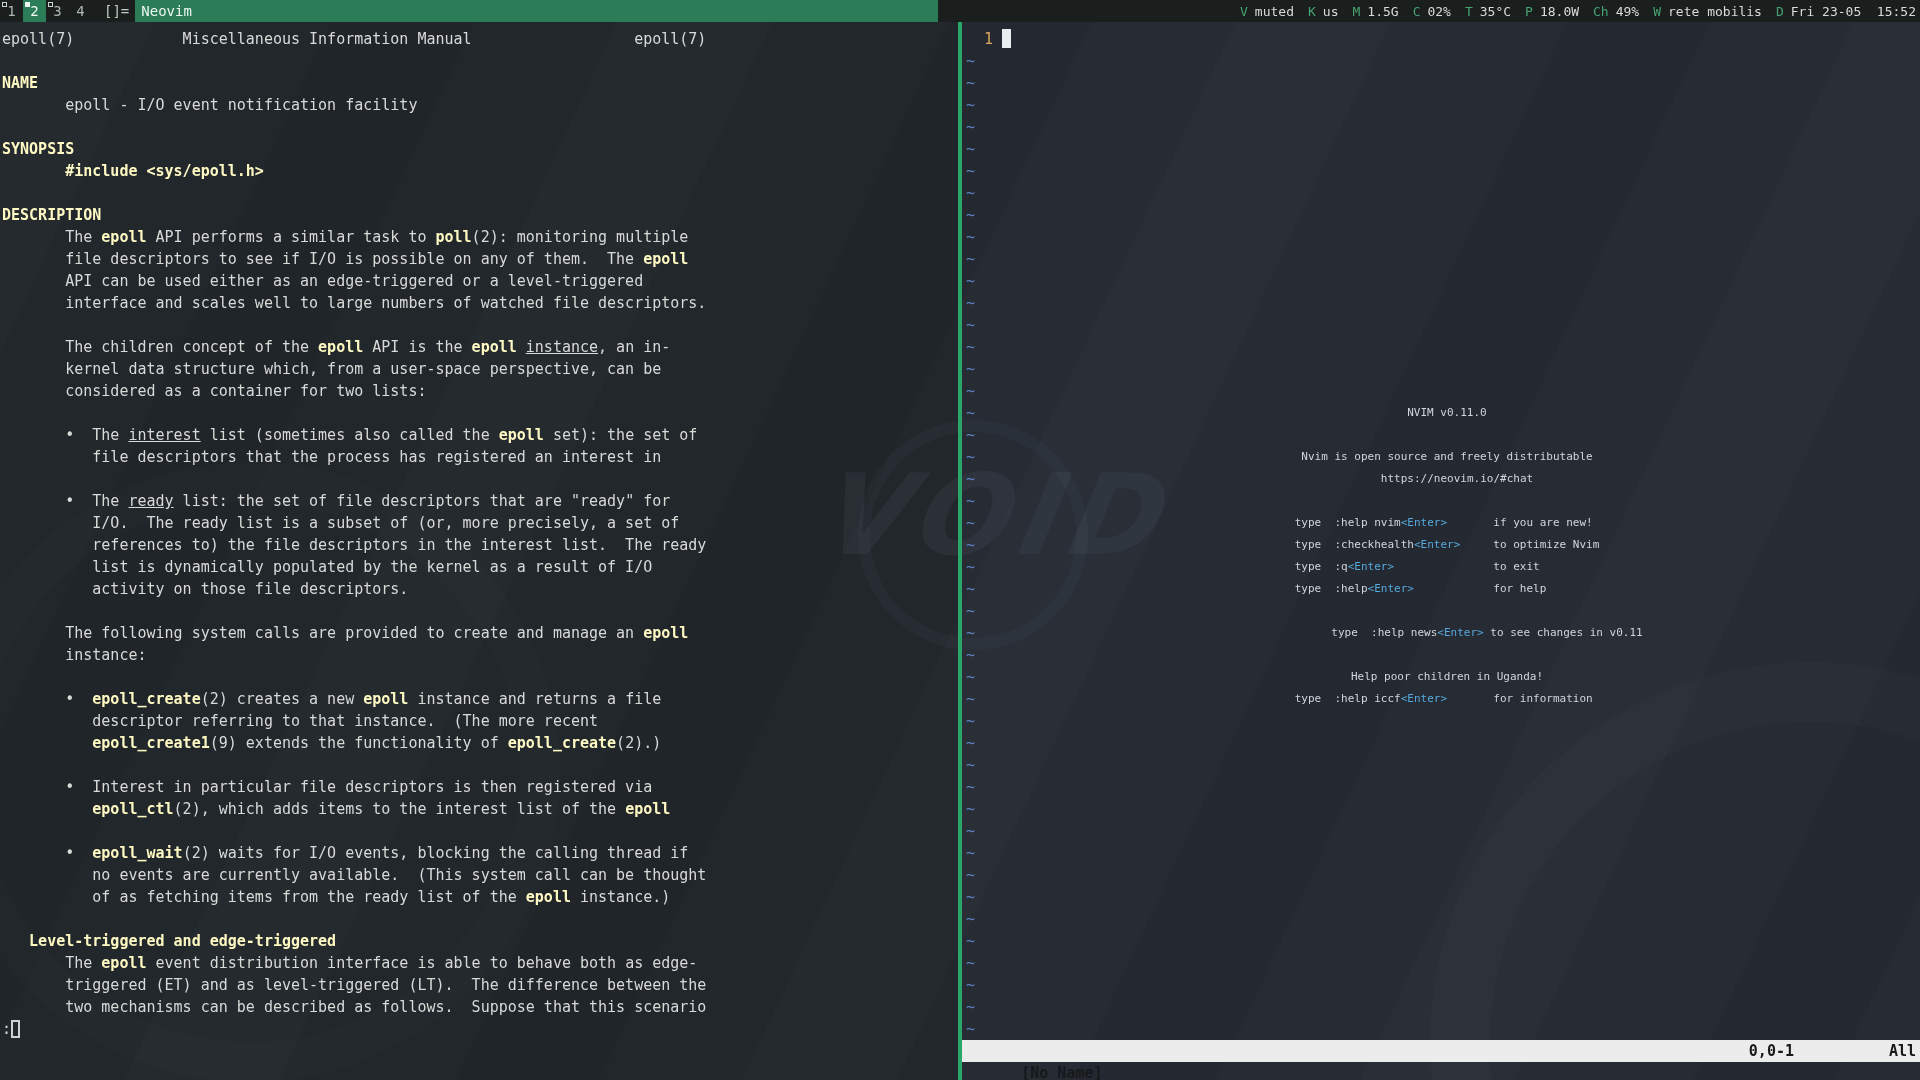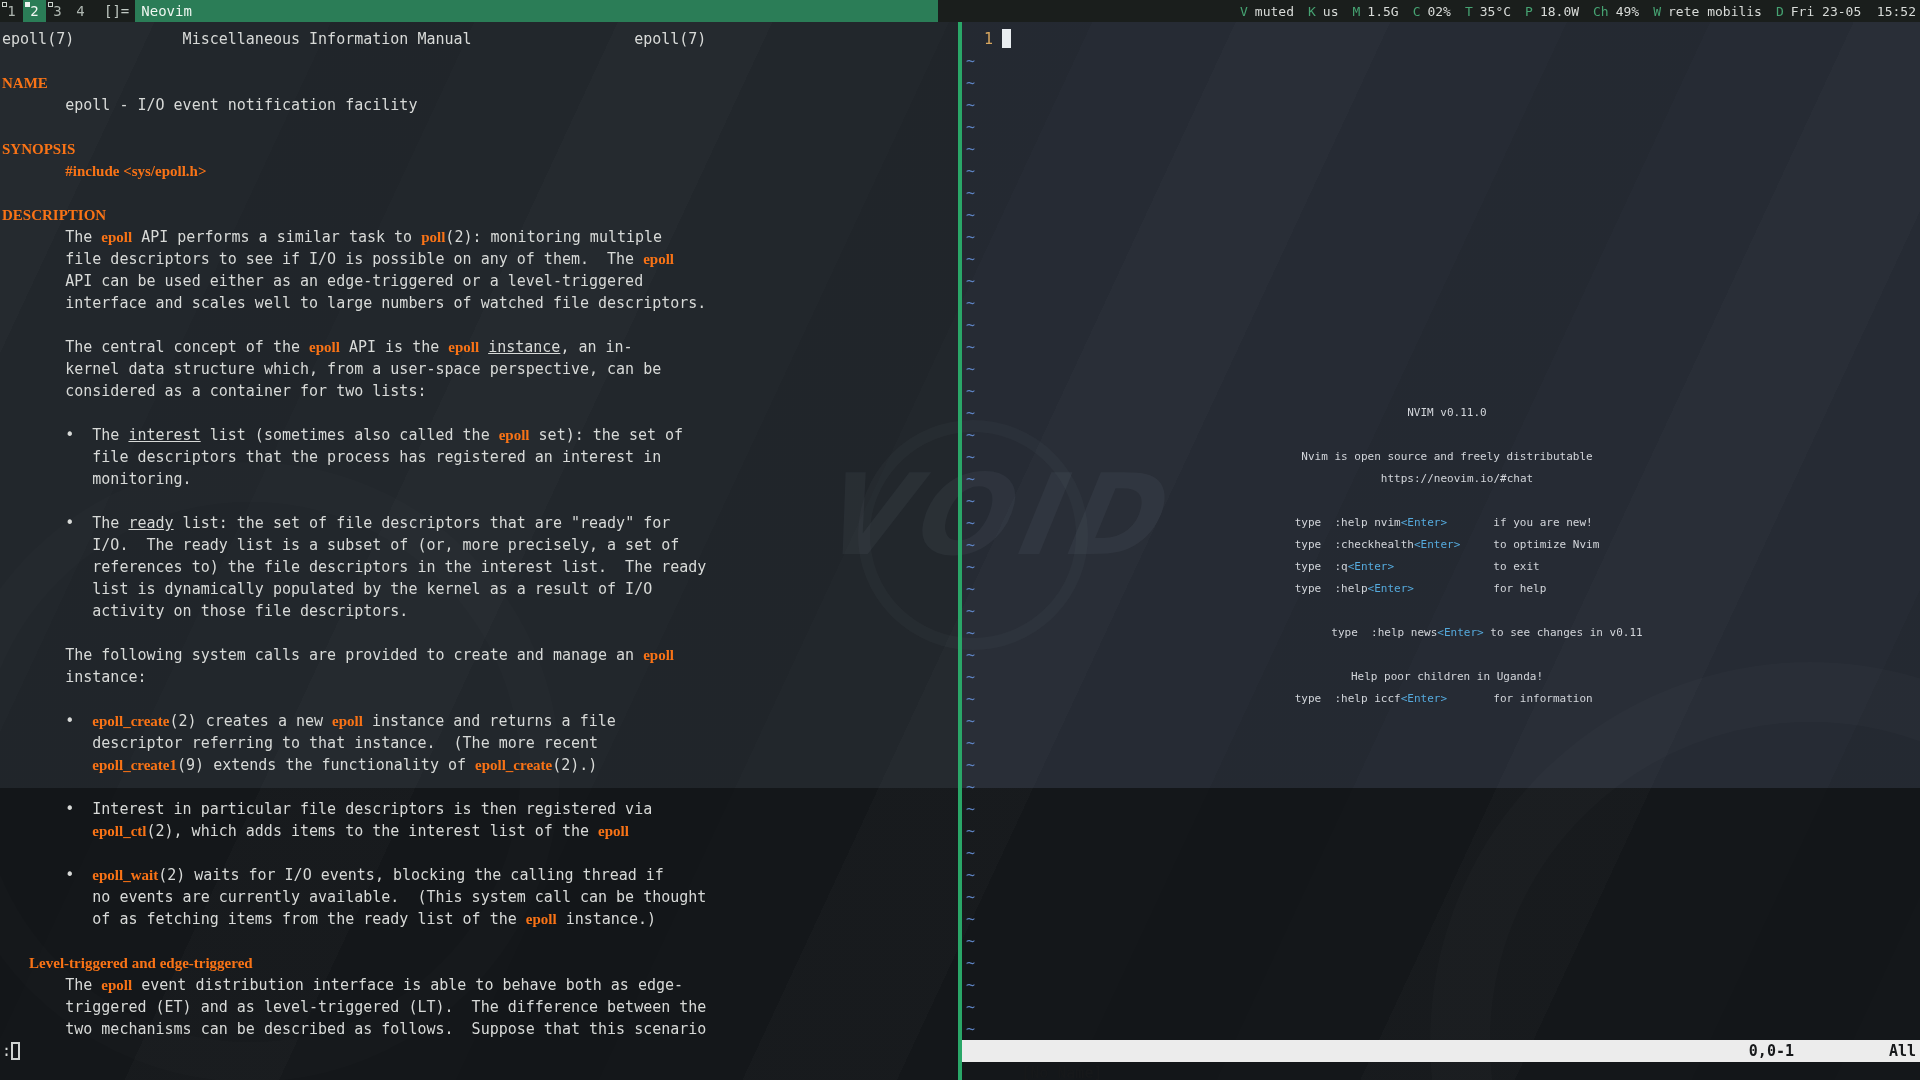--- a/index.html
+++ b/index.html
@@ -34,29 +34,29 @@
     font-weight:bold; font-style:italic; font-size:112px; letter-spacing:8px;
     transform:skewX(-12deg); color:rgba(205,220,230,0.05); }
   .ring { position:absolute; border-radius:50%; border:12px solid rgba(205,220,230,0.03); }
   .ring.r1 { left:858px; top:398px; width:230px; height:230px; }
   .ring.r2 { left:-60px; top:440px; width:620px; height:620px; border-width:40px;
     border-color:rgba(255,255,255,0.012); }
   .ring.r3 { left:1430px; top:640px; width:760px; height:760px; border-width:60px;
     border-color:rgba(255,255,255,0.015); }
 
   
-  .pane { position:absolute; top:22px; height:766px; }
+  .pane { position:absolute; top:22px; height:1058px; }
   .pane.term { left:0; width:958px; background:#22272c; }
   .separator { position:absolute; top:22px; left:958px; width:4px; height:1058px;
     background:#2aa768; z-index:3; }
   .pane.nvim { left:962px; width:958px; background:#262b34; }
   .content { position:relative; z-index:2; padding:6px 0 0 2px; font-size:15px;
     line-height:22px; color:#d8dad8; }
   .tline { height:22px; white-space:pre; }
-  .tline .b { font-weight:bold; color:#f97316;font-family:Liberation Serif, serif; }
+  .tline .b { font-weight:bold; color:#fef9c3; }
   .tline .u { text-decoration:underline; }
 
   .hcursor { display:inline-block; width:9px; height:18px; border:2px solid #cfd3d1;
     vertical-align:-4px; margin-left:0px; }
 
   
   .nv-rows { position:relative; z-index:2; padding:6px 0 0 4px; font-size:15px; line-height:22px; }
   .nv-line { height:22px; white-space:pre; color:#d2d5da; }
   .nv-line .lnr { color:#d7a65f; }
   .nv-line .tilde { color:#5e84c4; }
@@ -119,27 +119,26 @@
         <div class="tline"><span></span></div>
         <div class="tline"><span class="b">SYNOPSIS</span></div>
         <div class="tline"><span>       </span><span class="b">#include &lt;sys/epoll.h&gt;</span></div>
         <div class="tline"><span></span></div>
         <div class="tline"><span class="b">DESCRIPTION</span></div>
         <div class="tline"><span>       The </span><span class="b">epoll</span><span> API performs a similar task to </span><span class="b">poll</span><span>(2): monitoring multiple</span></div>
         <div class="tline"><span>       file descriptors to see if I/O is possible on any of them.  The </span><span class="b">epoll</span></div>
         <div class="tline"><span>       API can be used either as an edge-triggered or a level-triggered</span></div>
         <div class="tline"><span>       interface and scales well to large numbers of watched file descriptors.</span></div>
         <div class="tline"><span></span></div>
-        <div class="tline"><span>       The central concept of the </span><span class="b">epoll</span><span> API is the </span><span class="b">epoll</span><span> </span><span class="u">instance</span><span>, an in-</span></div>
+        <div class="tline"><span>       The children concept of the </span><span class="b">epoll</span><span> API is the </span><span class="b">epoll</span><span> </span><span class="u">instance</span><span>, an in-</span></div>
         <div class="tline"><span>       kernel data structure which, from a user-space perspective, can be</span></div>
         <div class="tline"><span>       considered as a container for two lists:</span></div>
         <div class="tline"><span></span></div>
         <div class="tline"><span>       •  The </span><span class="u">interest</span><span> list (sometimes also called the </span><span class="b">epoll</span><span> set): the set of</span></div>
         <div class="tline"><span>          file descriptors that the process has registered an interest in</span></div>
-        <div class="tline"><span>          monitoring.</span></div>
         <div class="tline"><span></span></div>
         <div class="tline"><span>       •  The </span><span class="u">ready</span><span> list: the set of file descriptors that are "ready" for</span></div>
         <div class="tline"><span>          I/O.  The ready list is a subset of (or, more precisely, a set of</span></div>
         <div class="tline"><span>          references to) the file descriptors in the interest list.  The ready</span></div>
         <div class="tline"><span>          list is dynamically populated by the kernel as a result of I/O</span></div>
         <div class="tline"><span>          activity on those file descriptors.</span></div>
         <div class="tline"><span></span></div>
         <div class="tline"><span>       The following system calls are provided to create and manage an </span><span class="b">epoll</span></div>
         <div class="tline"><span>       instance:</span></div>
         <div class="tline"><span></span></div>

